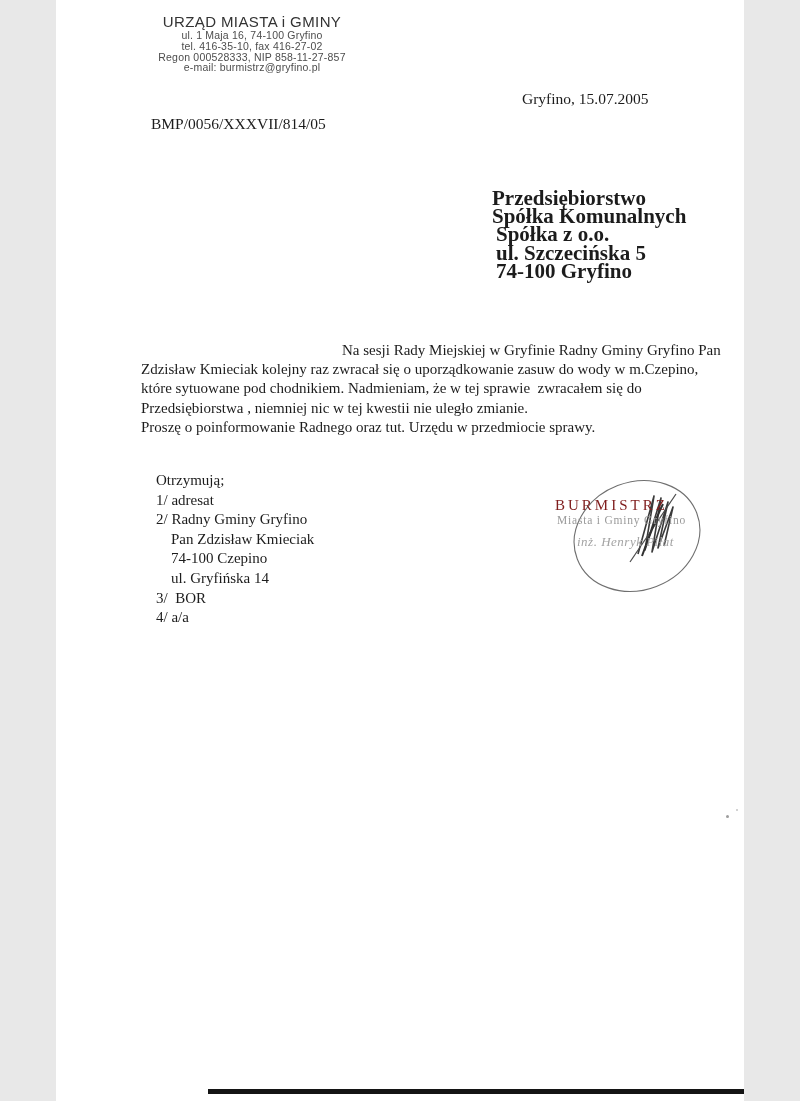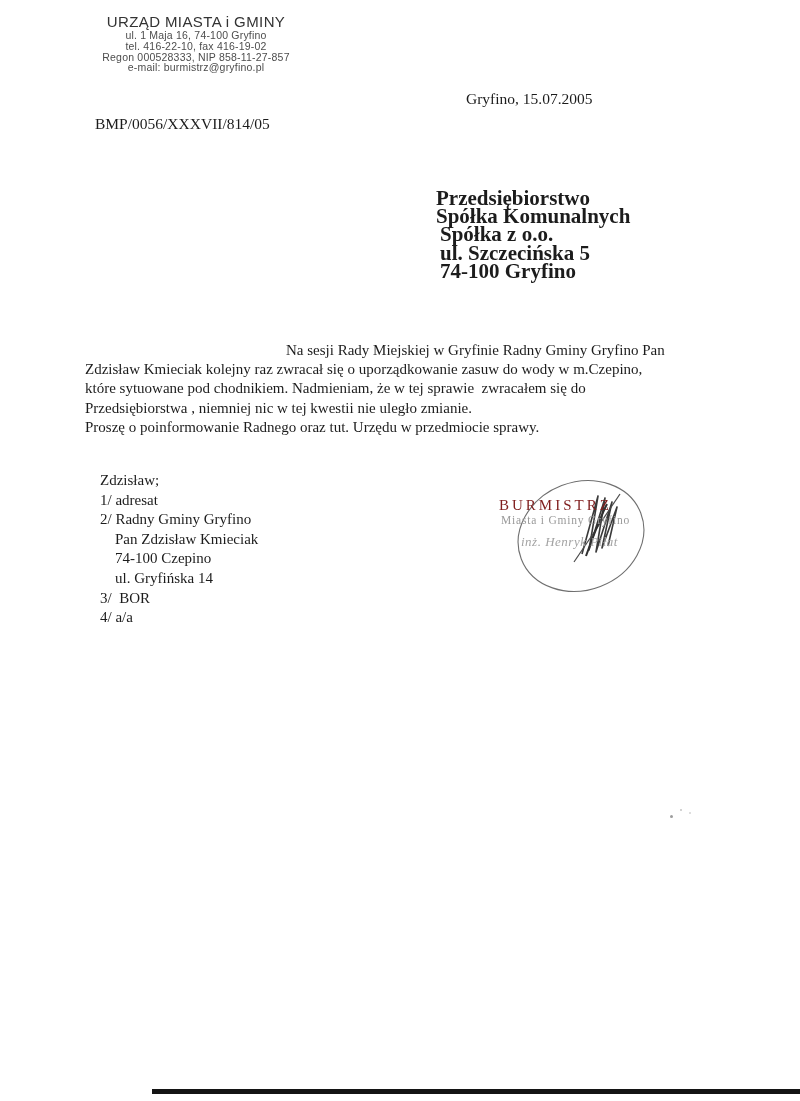--- a/index.html
+++ b/index.html
@@ -1,18 +1,18 @@
 <!DOCTYPE html>
 <html><head>
 <meta charset="utf-8">
 <style>
   html,body{margin:0;padding:0;background:#e8e8e8;}
   .page{
     position:relative;
-    width:800px;height:1101px;
+    width:688px;height:1101px;
     background:#ffffff;
     overflow:hidden;
     font-family:"Liberation Serif", serif;
     color:#1c1c1c;
     margin:0 auto;
   }
   
   .letterhead{
     position:absolute;left:86px;top:13px;width:220px;
     text-align:center;
@@ -89,21 +89,21 @@
   }
 </style>
 </head>
 <body>
 
 <div class="page">
 
   <div class="letterhead">
     <div class="lh-title">URZĄD MIASTA i GMINY</div>
     <div class="lh-small">ul. 1 Maja 16, 74-100 Gryfino</div>
-    <div class="lh-small">tel. 416-22-10, fax 416-19-02</div>
+    <div class="lh-small">tel. 416-35-10, fax 416-27-02</div>
     <div class="lh-small">Regon 000528333, NIP 858-11-27-857</div>
     <div class="lh-small">e-mail: burmistrz@gryfino.pl</div>
   </div>
 
   <div class="reference">BMP/0056/XXXVII/814/05</div>
   <div class="date">Gryfino, 15.07.2005</div>
 
   <div class="recipient">
     <div class="r-line">Przedsiębiorstwo</div>
     <div class="r-line">Spółka Komunalnych</div>
@@ -114,21 +114,21 @@
 
   <div class="body-text">
     <div class="b-line">Na sesji Rady Miejskiej w Gryfinie Radny Gminy Gryfino Pan</div>
     <div class="b-line">Zdzisław Kmieciak kolejny raz zwracał się o uporządkowanie zasuw do wody w m.Czepino,</div>
     <div class="b-line">które sytuowane pod chodnikiem. Nadmieniam, że w tej sprawie  zwracałem się do</div>
     <div class="b-line">Przedsiębiorstwa , niemniej nic w tej kwestii nie uległo zmianie.</div>
     <div class="b-line">Proszę o poinformowanie Radnego oraz tut. Urzędu w przedmiocie sprawy.</div>
   </div>
 
   <div class="distribution">
-    <div class="d-line">Zdzisław;</div>
+    <div class="d-line">Otrzymują;</div>
     <div class="d-line">1/ adresat</div>
     <div class="d-line">2/ Radny Gminy Gryfino</div>
     <div class="d-line">    Pan Zdzisław Kmieciak</div>
     <div class="d-line">    74-100 Czepino</div>
     <div class="d-line">    ul. Gryfińska 14</div>
     <div class="d-line">3/  BOR</div>
     <div class="d-line">4/ a/a</div>
   </div>
 
   <div class="stamp">

